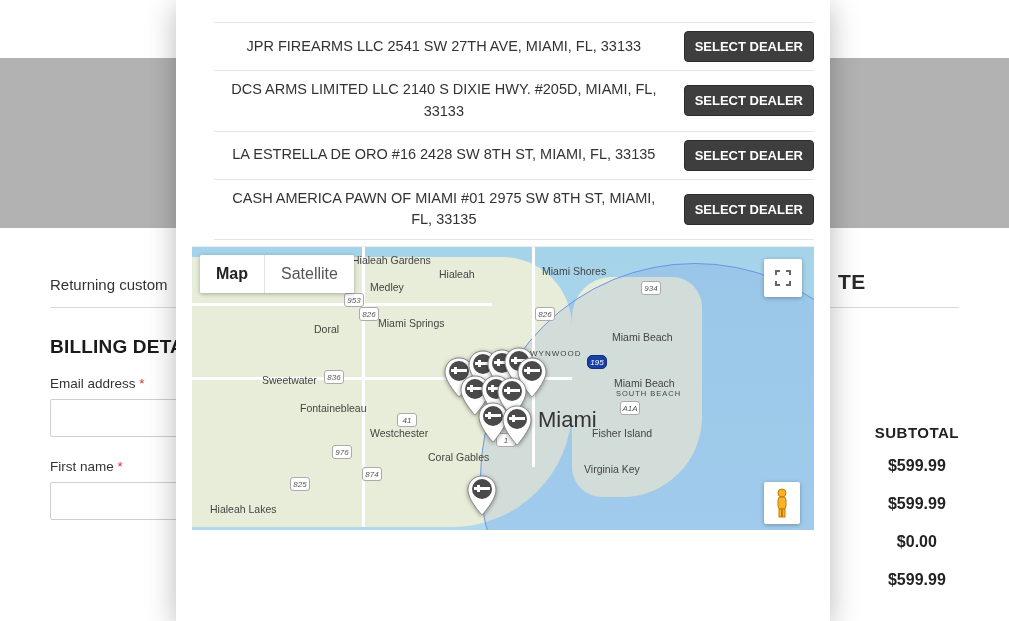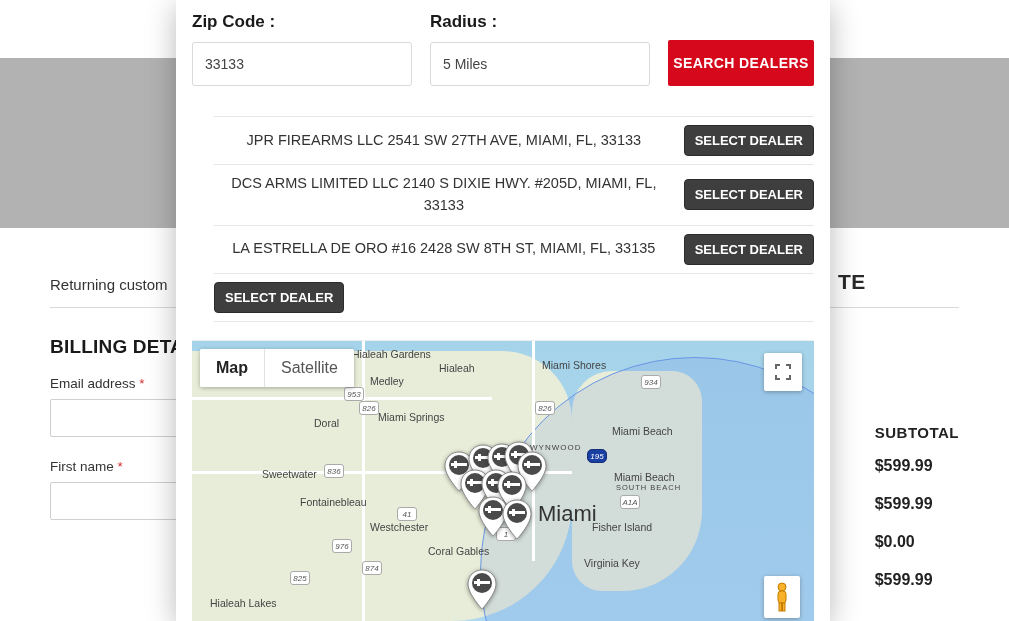--- a/index.html
+++ b/index.html
@@ -12,21 +12,21 @@
 
 .returning { font-size: 15px; color: #333; margin-bottom: 14px; }
 .hr { border: none; border-top: 1px solid #d9d9d9; margin-bottom: 28px; }
 
 .billing-heading { font-size: 19px; font-weight: 700; color: #1a1a1a; margin-bottom: 18px; letter-spacing: 0.2px; }
 .field-label { font-size: 13.5px; color: #333; margin-bottom: 8px; display: block; }
 .req { color: #d32f2f; }
 .field-input { width: 100%; max-width: 640px; height: 38px; border: 1px solid #cfcfcf; border-radius: 2px; padding: 0 10px; font-size: 14px; }
 .field-row { margin-bottom: 22px; }
 
-.right-totals { position: absolute; right: 50px; top: 424px; text-align: left; font-size: 15px; }
+.right-totals { position: absolute; right: 50px; top: 424px; text-align: center; font-size: 15px; }
 .right-totals .sub-head { font-weight: 700; color: #222; letter-spacing: 0.5px; margin-bottom: 16px; }
 .right-totals .amt { color: #222; margin-bottom: 20px; font-weight:700; font-size:16px; }
 .hidden-word { position:absolute; left:838px; top:270px; font-size:21px; color:#2a2a2a; font-weight:700; letter-spacing:0.3px; }
 
 .modal-wrap { position: absolute; left: 176px; top: 0; width: 654px; height: 621px; background: #fff; box-shadow: 0 6px 28px rgba(0,0,0,.28); padding: 0 16px; overflow:hidden;}
 
 .search-row { display:flex; gap:14px; align-items:flex-end; padding: 12px 0 8px 0; }
 .search-col { display:flex; flex-direction:column; }
 .search-col label { font-size:17px; font-weight:700; color:#1a1a1a; margin-bottom:10px; }
 .search-col.zip { width: 220px; }
@@ -95,47 +95,37 @@
     <div class="sub-head">SUBTOTAL</div>
     <div class="amt">$599.99</div>
     <div class="amt">$599.99</div>
     <div class="amt">$0.00</div>
     <div class="amt">$599.99</div>
   </div>
 </div>
 
 <div class="modal-wrap">
 
-  <div class="search-row">
-    <div class="search-col zip">
-      <label>Zip Code :</label>
-      <input class="sinput" value="33133" style="">
-    </div>
-    <div class="search-col radius">
-      <label>Radius :</label>
-      <input class="sinput" value="5 Miles" style="">
-    </div>
-    <button class="search-btn">SEARCH DEALERS</button>
-  </div>
 
   <div class="dealer-scroll-wrap">
     <div class="dealer-list">
       <div class="dealer-row">
         <div class="dealer-text">JPR FIREARMS LLC 2541 SW 27TH AVE, MIAMI, FL, 33133</div>
         <button class="select-btn">SELECT DEALER</button>
       </div>
       <div class="dealer-row">
         <div class="dealer-text">DCS ARMS LIMITED LLC 2140 S DIXIE HWY. #205D, MIAMI, FL, 33133</div>
         <button class="select-btn">SELECT DEALER</button>
       </div>
       <div class="dealer-row">
         <div class="dealer-text">LA ESTRELLA DE ORO #16 2428 SW 8TH ST, MIAMI, FL, 33135</div>
         <button class="select-btn">SELECT DEALER</button>
       </div>
       <div class="dealer-row">
+        <div class="dealer-text">CASH AMERICA PAWN OF MIAMI #01 2975 SW 8TH ST, MIAMI, FL, 33135</div>
         <button class="select-btn">SELECT DEALER</button>
       </div>
       <div class="dealer-row">
         <div class="dealer-text">EL DIAMANTE JEWELRY AND PAWN 2300 W FLAGLER STREET, MIAMI,</div>
 
       </div>
     </div>
   </div>
 
   <div class="map-box">

